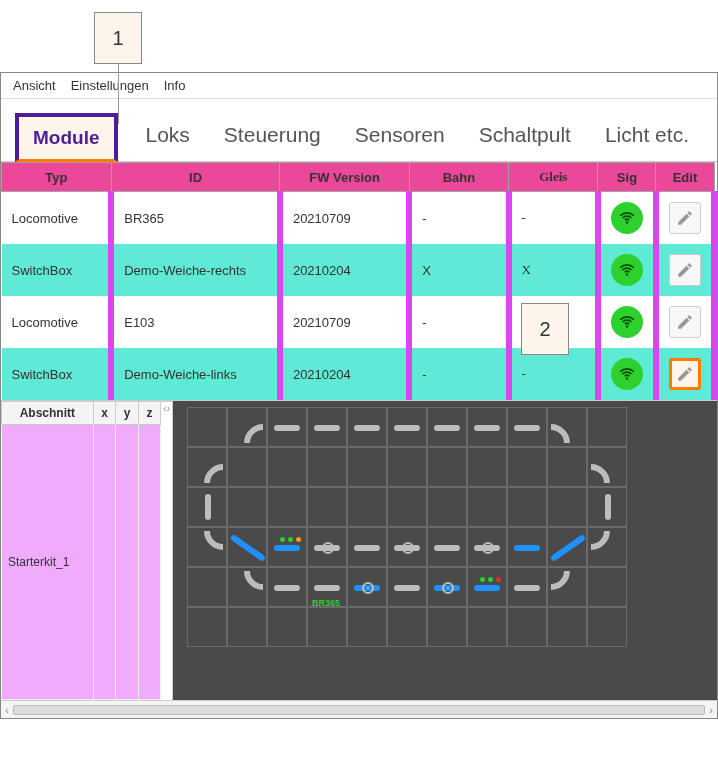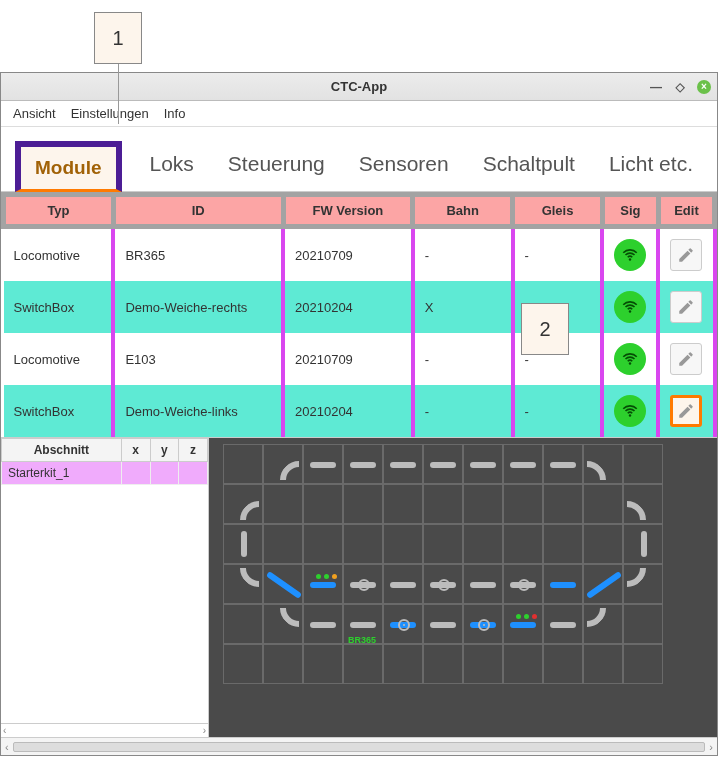--- a/index.html
+++ b/index.html
@@ -8,38 +8,38 @@
   .callout-line { position: absolute; border-left: 1px solid #999; z-index: 99; }
   .window { margin-top: 72px; border: 1px solid #888; }
   .titlebar { height: 28px; background: linear-gradient(#ececec,#e2e2e2); display: flex; align-items: center; justify-content: center; position: relative; font-weight: bold; font-size: 13px; border-bottom: 1px solid #bbb; }
   .win-controls { position: absolute; right: 6px; display: flex; gap: 10px; align-items: center; }
   .win-btn { width: 14px; height: 14px; display: flex; align-items: center; justify-content: center; font-size: 12px; color: #555; }
   .close-btn { background: #6bc14a; border-radius: 50%; width: 14px; height: 14px; color: #fff; font-size: 10px; }
   .menubar { height: 26px; display: flex; align-items: center; gap: 15px; padding: 0 12px; border-bottom: 1px solid #ddd; }
   .menuitem { cursor: default; }
   .tabs { display: flex; align-items: center; gap: 22px; padding: 14px 14px 0 14px; border-bottom: 1px solid #ccc; }
   .tab { padding: 10px 6px 14px 6px; color: #555; font-size: 21px; }
-  .tab.active { font-weight: bold; color: #a16207; font-size: 19px; border: 6px solid #4c1d95; border-bottom: 3px solid #ff7a00; background: #fdf5ec; margin-bottom: -1px; padding: 10px 14px 10px 14px; }
+  .tab.active { font-weight: bold; color: #4c1d95; font-size: 19px; border: 4px solid #4c1d95; border-bottom: 3px solid #ff7a00; background: #fdf5ec; margin-bottom: -1px; padding: 10px 14px 10px 14px; }
   table.modules { width: 100%; border-collapse: collapse; }
-  table.modules th { background: #fca5a5; border: 5px solid #a3a3a3; padding: 6px 8px; font-weight: bold; text-align: center; }
-  table.modules td { border-right: 4px solid #d946ef; padding: 10px 10px; vertical-align: middle; }
+  table.modules th { background: #ec4899; border: 1px solid #a3a3a3; padding: 6px 8px; font-weight: bold; text-align: center; }
+  table.modules td { border-right: 6px solid #d946ef; padding: 10px 10px; vertical-align: middle; }
   table.modules tr.even { background: #fff; }
   table.modules tr.odd { background: #5eead4; }
   .col-typ { width: 110px; }
   .col-id { width: 170px; }
   .col-fw { width: 130px; }
   .col-bahn { width: 100px; }
-  .col-gleis { width: 90px; }
+  .col-gleis { width: 90px; font-family: Liberation Serif, serif; }
   .col-sig { width: 50px; text-align: center; }
   .col-edit { width: 50px; text-align: center; }
   .wifi { display: inline-flex; width: 32px; height: 32px; border-radius: 50%; background: #2dd02d; align-items: center; justify-content: center; }
   .pencil { display: inline-flex; width: 32px; height: 32px; border: 1px solid #ccc; border-radius: 3px; background: #f7f7f7; align-items: center; justify-content: center; color: #888; }
   .pencil.highlight { border: 3px solid #ff7a00; background: #fdf5ec; }
   .lower { display: flex; border-top: 1px solid #ccc; background: #555; height: 300px; }
-  .sections { width: 208px; background: #fff; border-right: 1px solid #ccc; display: flex; flex-direction: column; }
+  .sections { width: 172px; background: #fff; border-right: 1px solid #ccc; display: flex; flex-direction: row; }
   .sections-table { width: 100%; border-collapse: collapse; font-size: 12px; }
   .sections-table th { background: #f4f4f4; border: 1px solid #ccc; padding: 4px 6px; font-weight: bold; text-align: center; }
   .sections-table td { border: 1px solid #eee; padding: 4px 6px; background: #f0abfc; }
   .sec-fill { flex: 1; }
   .sec-scroll { height: 14px; border-top: 1px solid #ccc; display: flex; align-items: center; justify-content: space-between; padding: 0 2px; color: #888; font-size: 10px; }
   .track-area { flex: 1; background: #4a4a4a; position: relative; overflow: hidden; }
   .track-grid { position: absolute; left: 14px; top: 6px; }
   .g-row { display: flex; }
   .g-cell { width: 40px; height: 40px; border: 1px solid #6a6a6a; position: relative; }
   .h-bar { position: absolute; left: 6px; right: 6px; top: 17px; height: 6px; background: #bcbcbc; border-radius: 3px; }
@@ -70,28 +70,20 @@
 <div class="callout" style="left:94px; top:12px;">
     <span>1</span>
   </div>
 <div class="callout-line" style="left:118px; top:64px; height:60px;"></div>
 
 <div class="callout" style="left:521px; top:303px;">
     <span>2</span>
   </div>
 
 <div class="window">
-  <div class="titlebar">
-    <span>CTC-App</span>
-    <div class="win-controls">
-      <span class="win-btn">—</span>
-      <span class="win-btn">◇</span>
-      <span class="win-btn close-btn">×</span>
-    </div>
-  </div>
 
   <div class="menubar">
     <span class="menuitem">Ansicht</span>
     <span class="menuitem">Einstellungen</span>
     <span class="menuitem">Info</span>
   </div>
 
   <div class="tabs">
     <div class="tab active">Module</div>
     <div class="tab">Loks</div>

